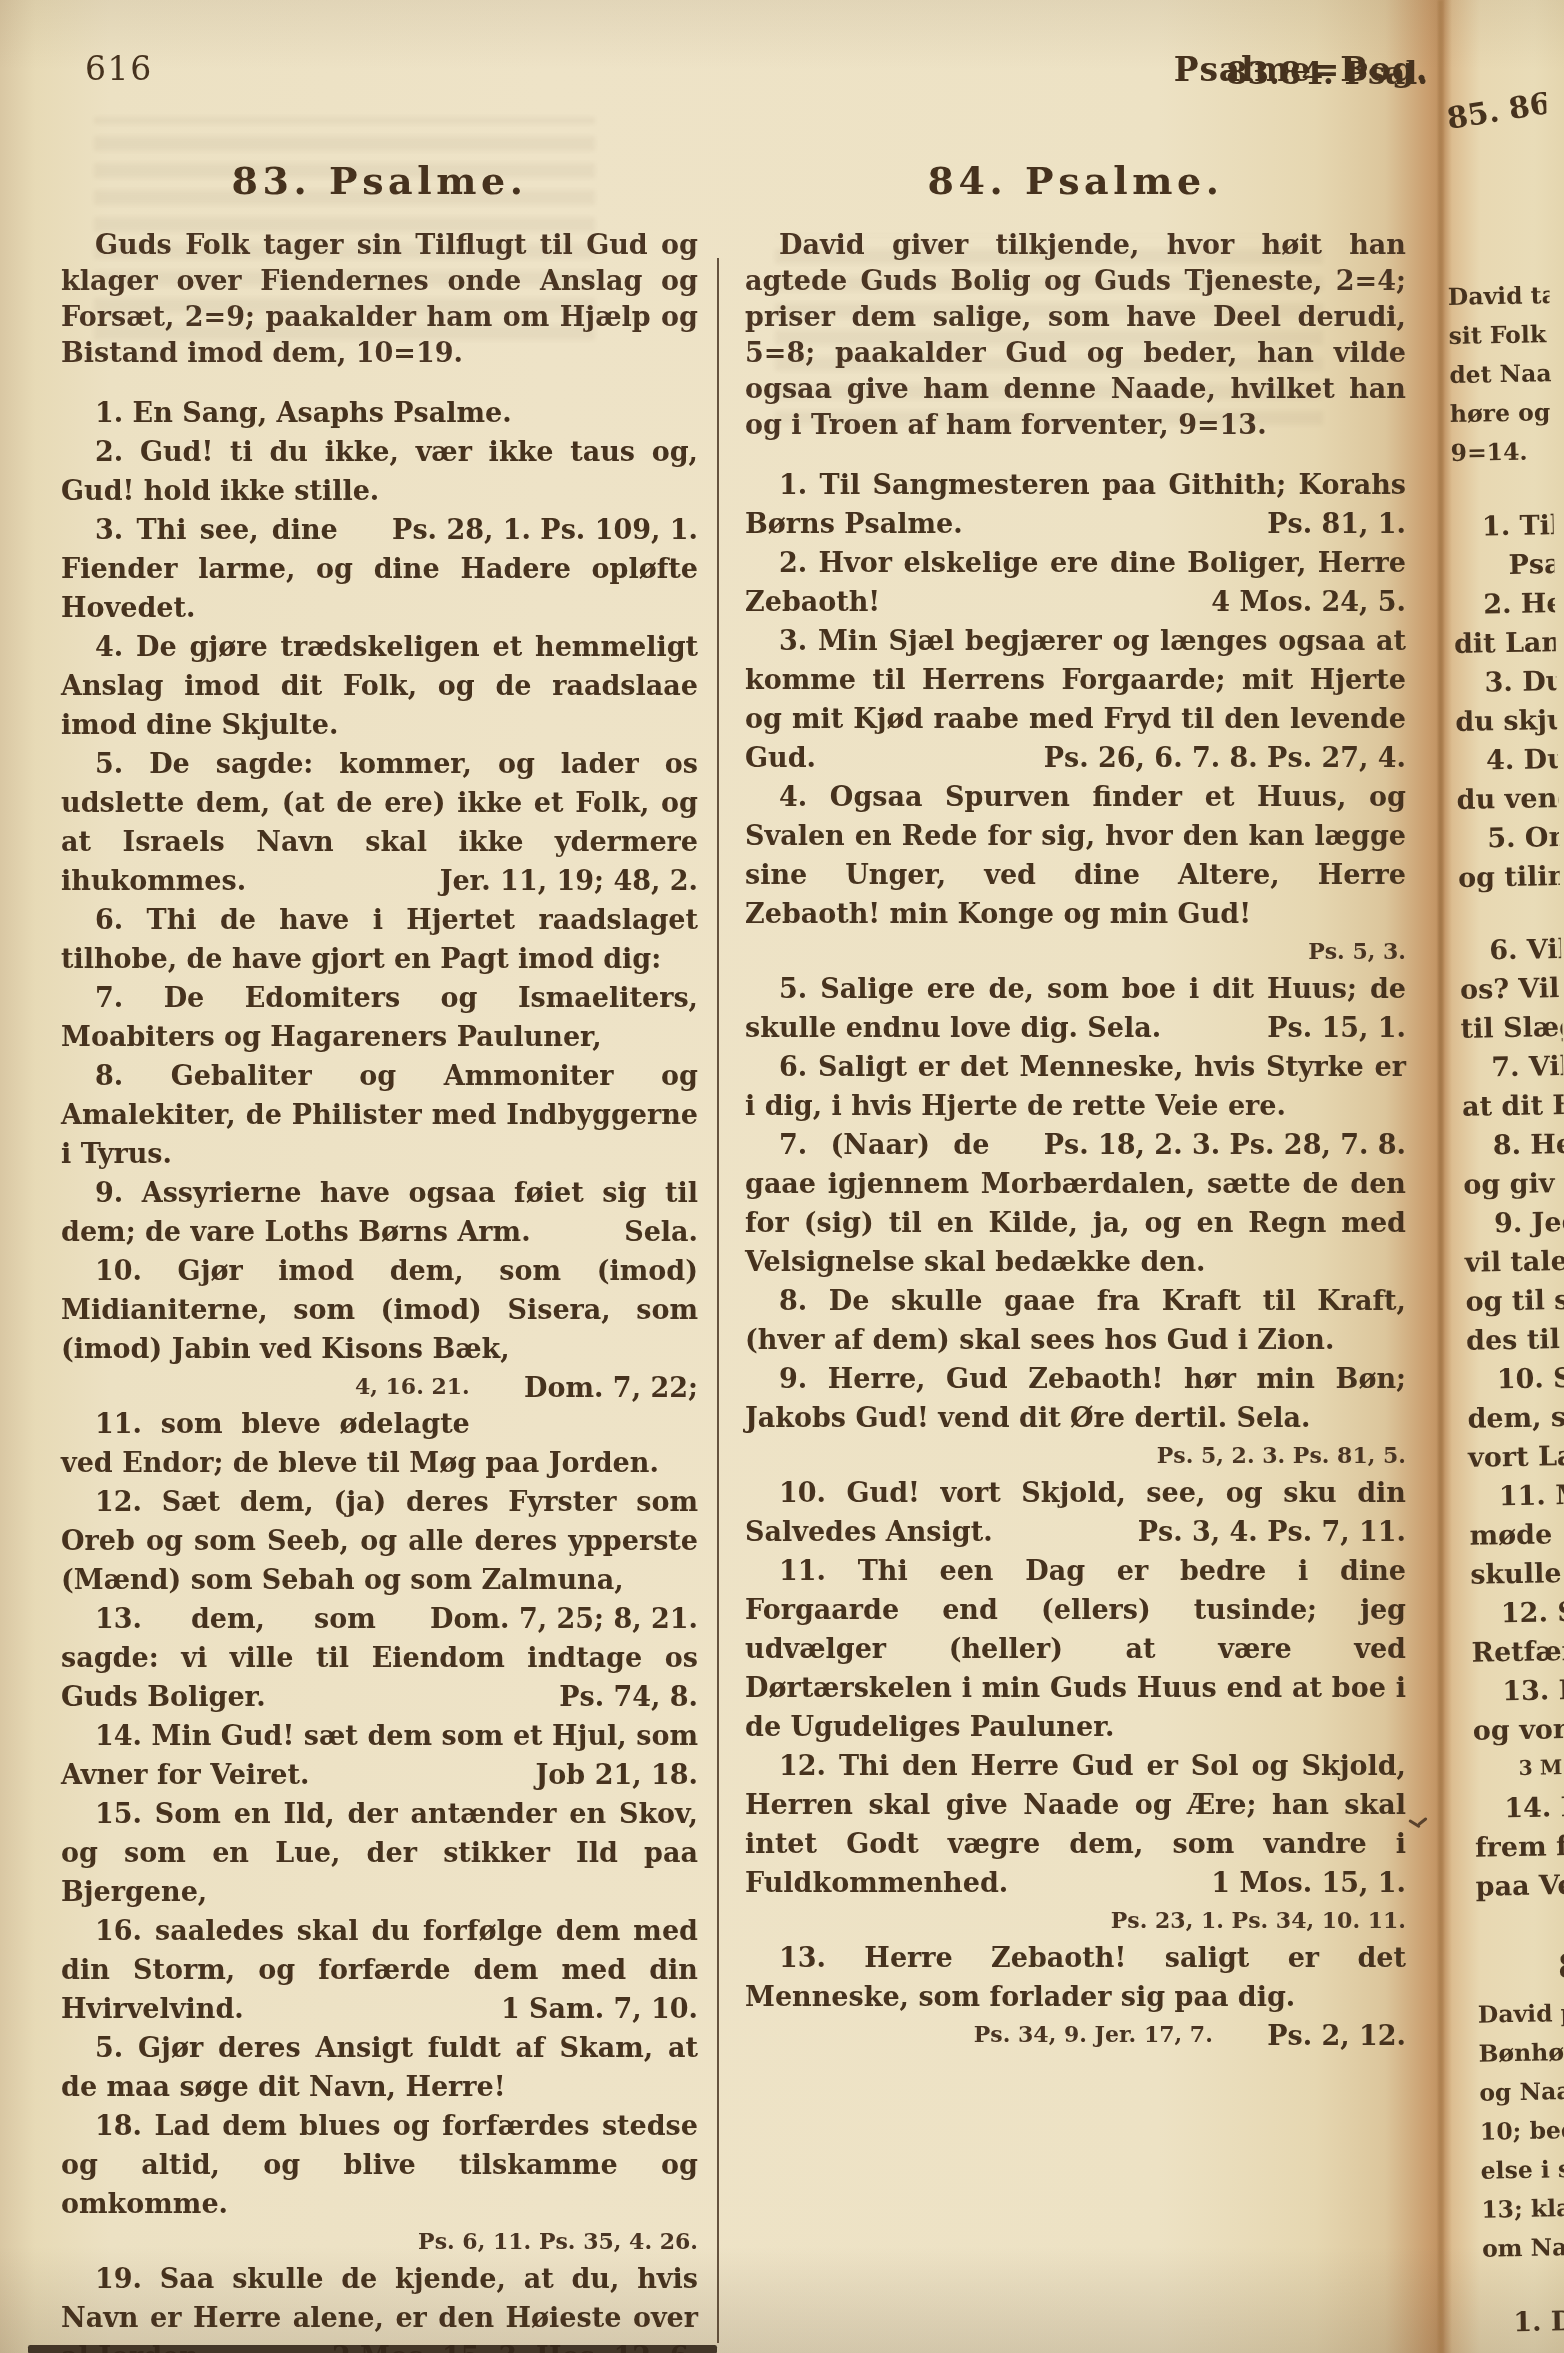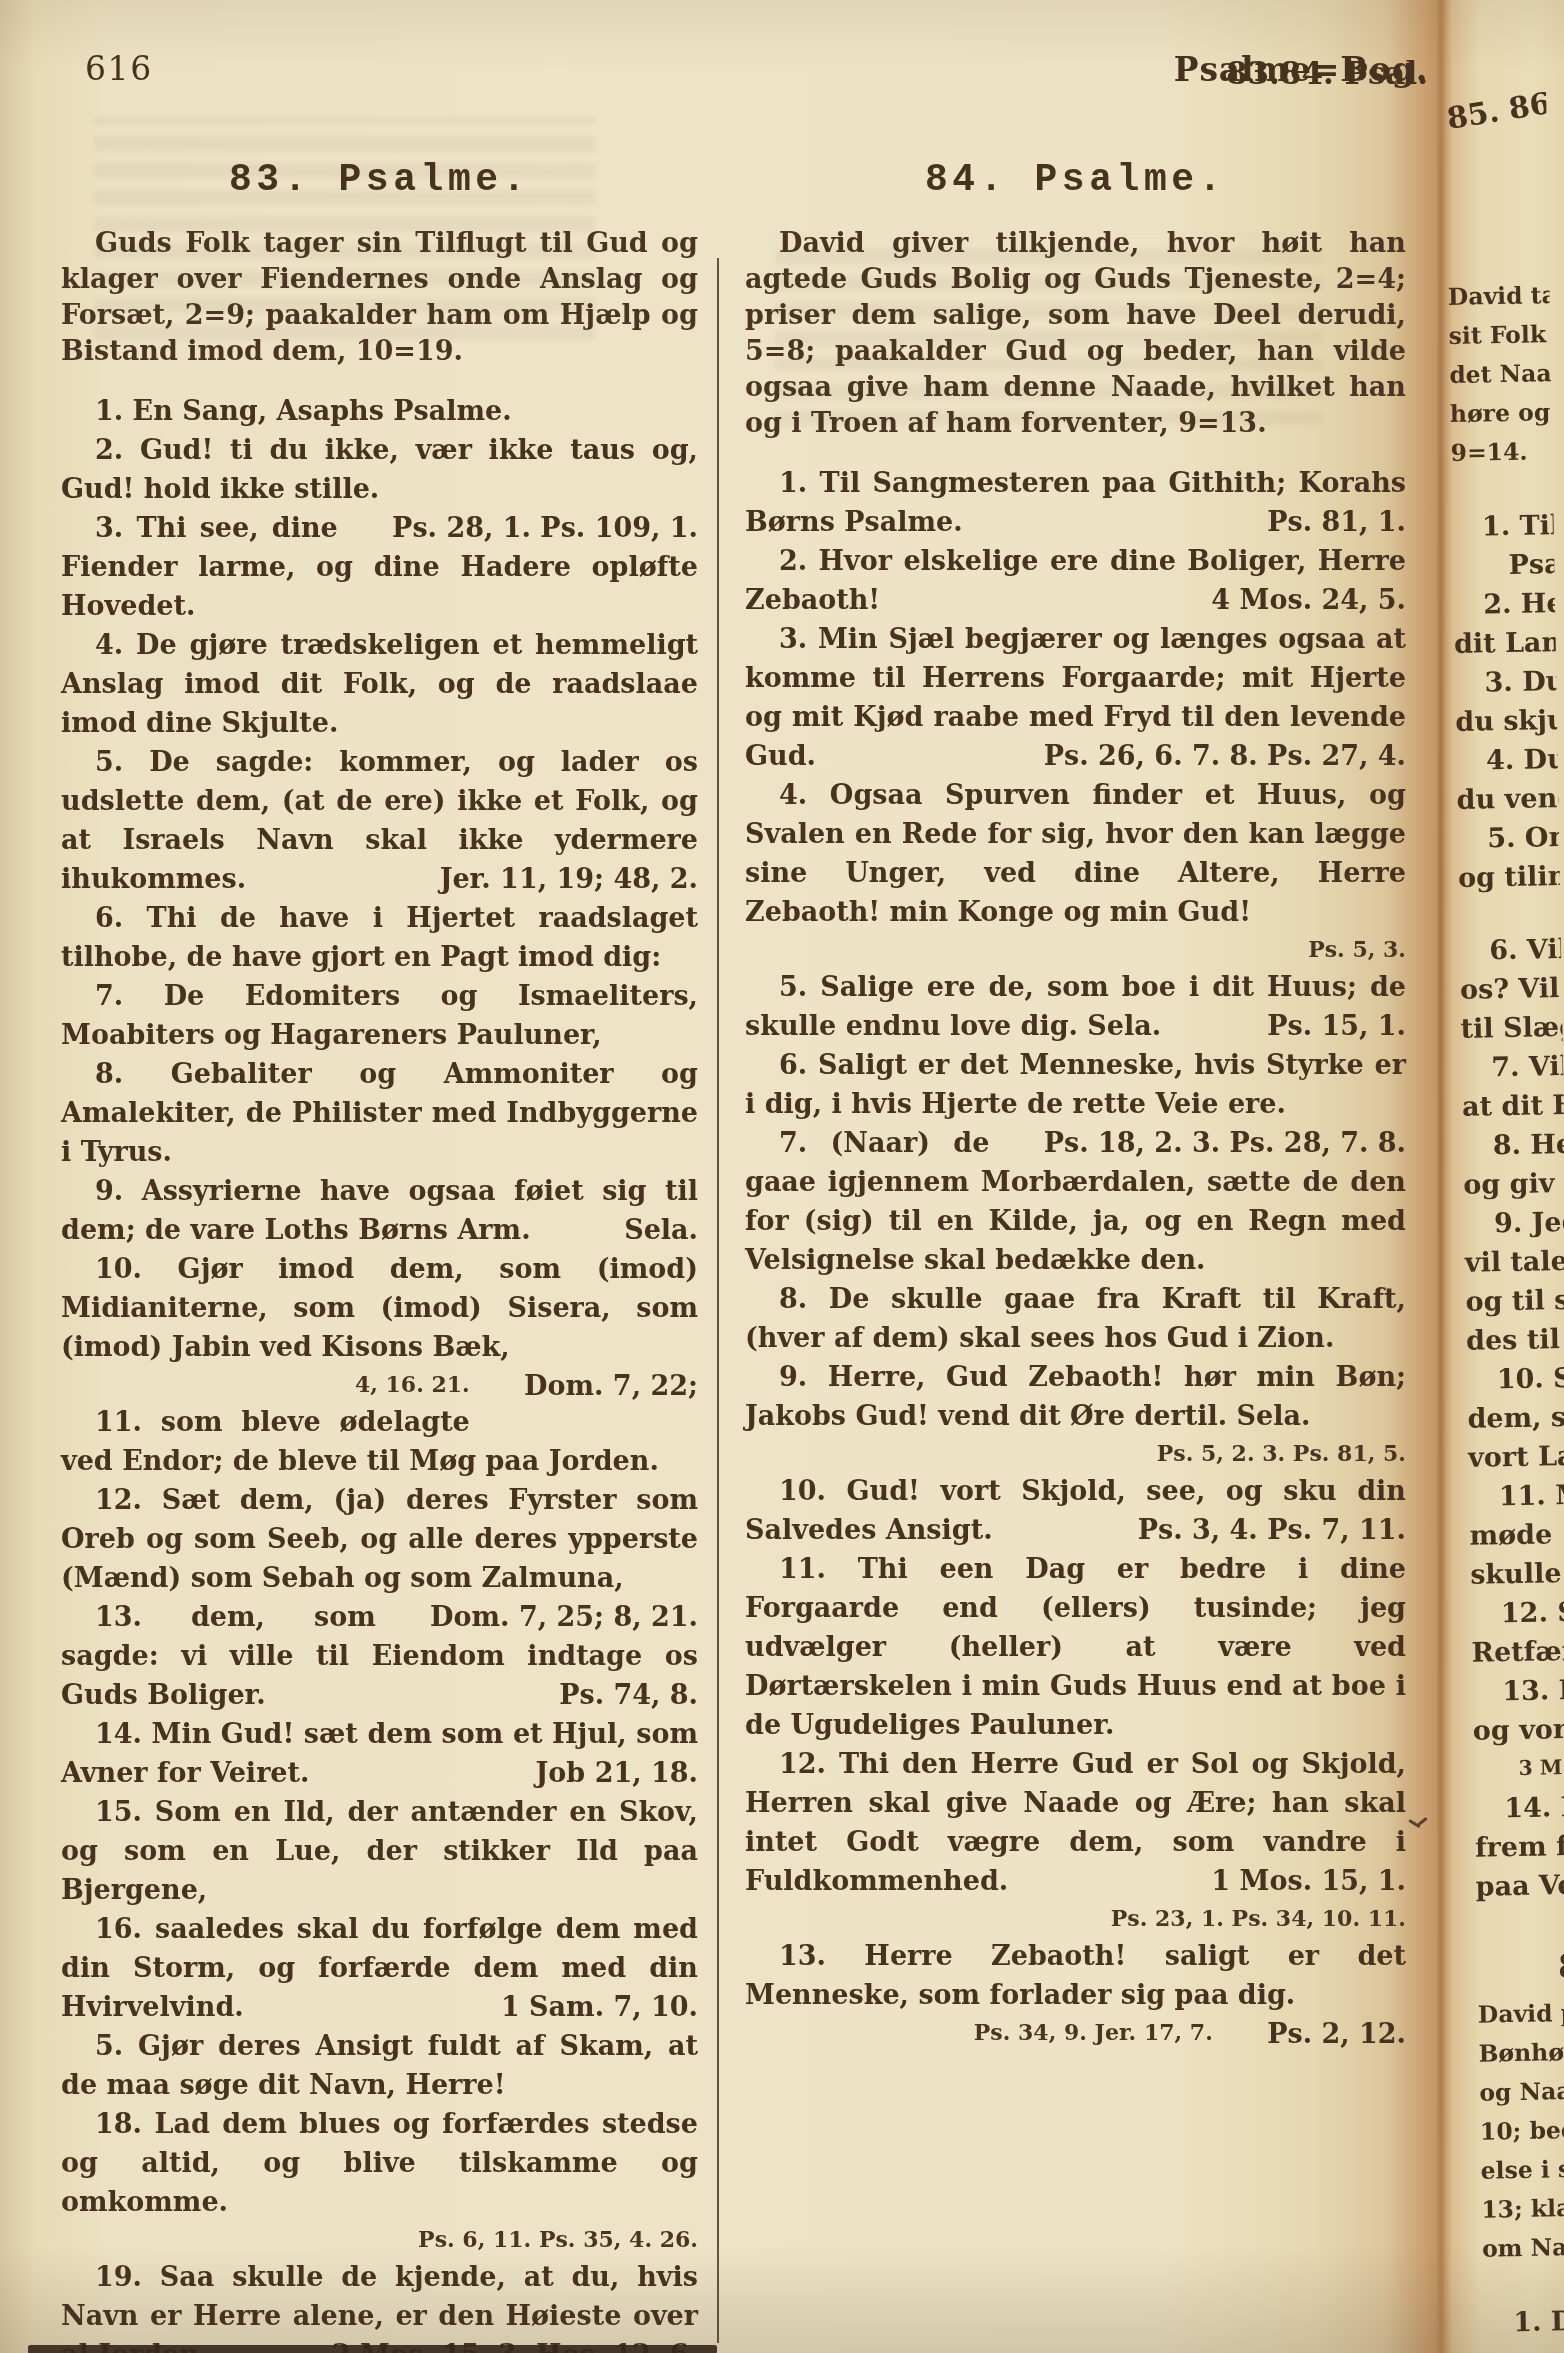--- a/index.html
+++ b/index.html
@@ -14,21 +14,21 @@
   
   .runhead{position:absolute;top:44px;left:61px;width:1343px;height:47px;margin-left:24px;}
   .pageno{position:absolute;left:0;top:4.7px;font-size:33px;letter-spacing:1.6px;}
   .runtitle{position:absolute;left:0;right:0;text-align:right;top:6.3px;font-size:33px;font-weight:700;letter-spacing:0.8px;}
   .runright{position:absolute;right:0;top:11px;font-size:31px;font-weight:700;}
   
   .col{position:absolute;top:149px;}
   .col1{left:61px;width:637px;}
   .col2{left:745px;width:661px;}
   .divider{position:absolute;left:717px;top:258px;width:1.6px;height:2085px;background:#4c3a27;opacity:.85;}
-  .psalm-heading{text-align:center;font-size:38px;font-weight:700;letter-spacing:.12em;margin:0 0 23.5px 0;padding-top:9.4px;font-family:Liberation Mono, monospace;}
+  .psalm-heading{text-align:center;font-size:38px;font-weight:700;letter-spacing:.12em;margin:0 0 23.5px 0;padding-top:9.4px;}
   .intro{font-size:27px;line-height:36px;font-weight:700;text-align:justify;text-indent:34px;margin:0 0 22px 0;color:#4a3523;}
   .verse{font-size:27px;line-height:39px;font-weight:700;text-align:justify;text-indent:34px;margin:0;}
   .vref{float:right;font-weight:700;padding-left:20.3px;white-space:nowrap;}
   .refline{font-size:22px;line-height:36px;font-weight:700;text-align:right;margin:0;color:#4a3523;}
   
   .strip{position:absolute;left:1457px;top:0;width:108px;height:2354px;overflow:hidden;transform:rotate(-1deg);}
   .strip-header{font-size:30px;font-weight:700;transform:rotate(-8deg);transform-origin:left bottom;margin:100px 0 0 11px;white-space:pre;}
   .strip-body{margin-top:142px;padding-left:6.3px;}
   .frag{font-size:27px;line-height:39px;font-weight:700;white-space:pre;}
   .frag-i{font-size:23.5px;}

